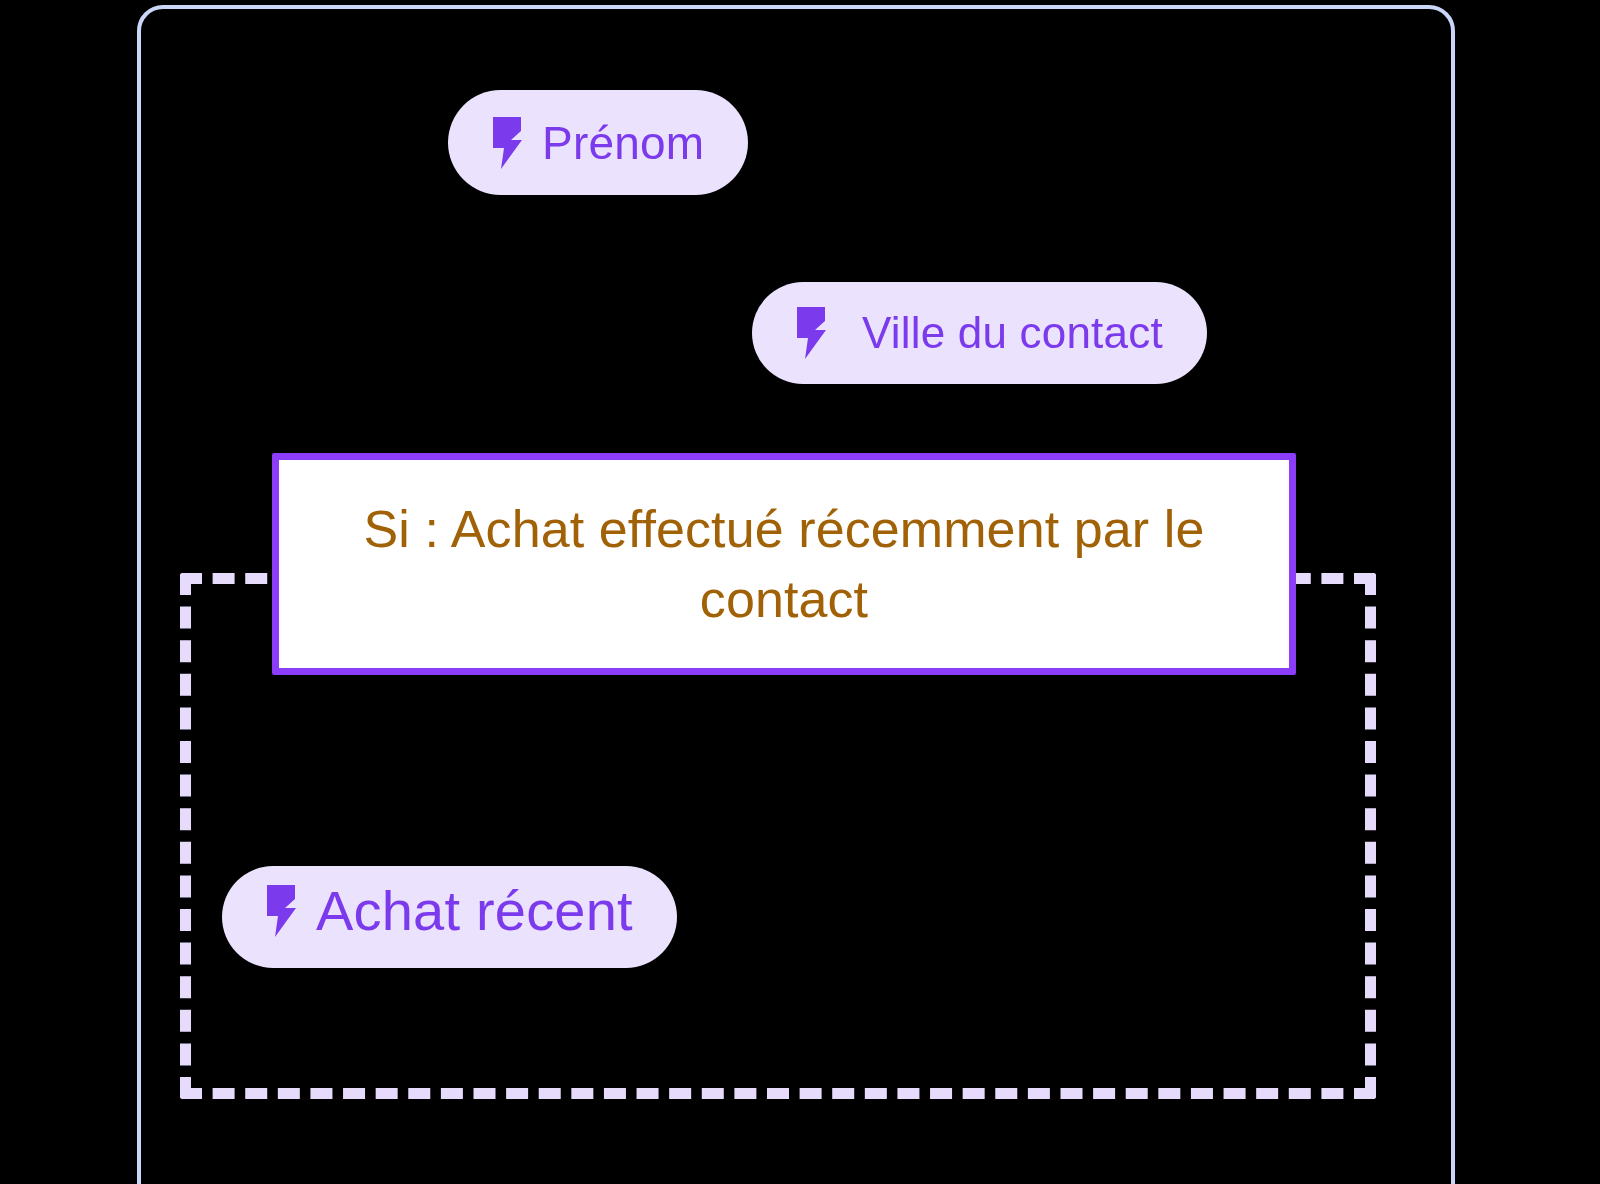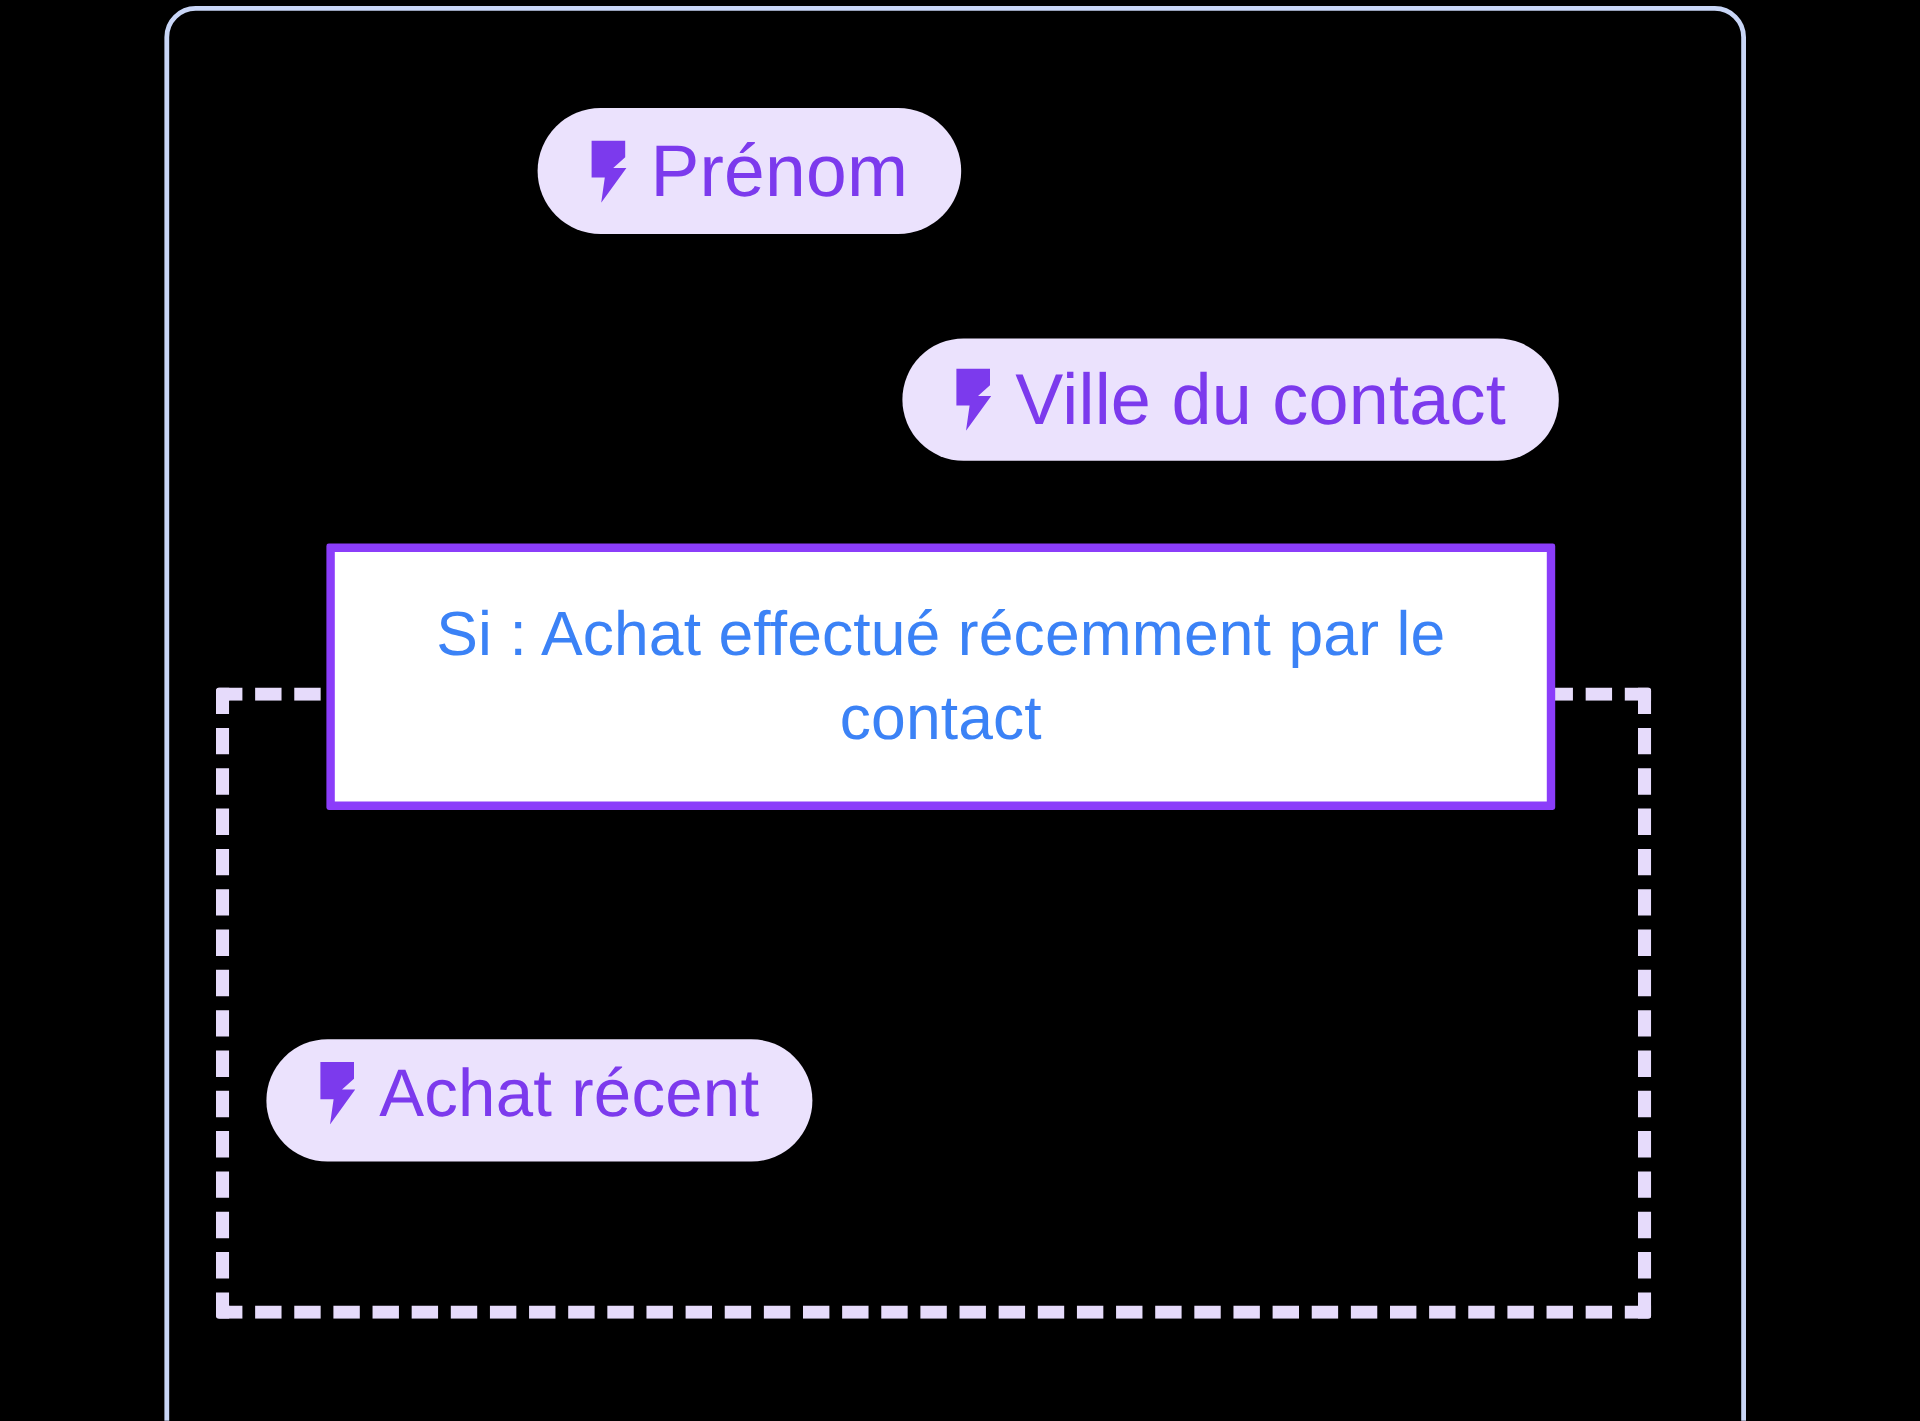--- a/index.html
+++ b/index.html
@@ -74,29 +74,29 @@
     line-height: 0;
   }
   .bolt svg { display: block; }
 
   
   #pill-prenom {
     left: 448px;  top: 90px;
     height: 105px;
     padding: 0 44px 0 40px;
   }
-  #pill-prenom .pill-label { font-size: 61px; }
+  #pill-prenom .pill-label { font-size: 46px; }
   #pill-prenom .bolt svg { width: 38px; height: 52px; }
 
   #pill-ville {
     left: 752px;  top: 282px;
     height: 102px;
     padding: 0 44px 0 40px;
   }
-  #pill-ville .pill-label { font-size: 60px; }
+  #pill-ville .pill-label { font-size: 44px; margin-left: 16px; }
   #pill-ville .bolt svg { width: 38px; height: 52px; }
 
   #pill-achat {
     left: 222px;  top: 866px;
     height: 102px;
     padding: 0 44px 12px 40px;
   }
   #pill-achat .pill-label { font-size: 56px; }
   #pill-achat .bolt svg { width: 38px; height: 52px; }
 
@@ -110,21 +110,21 @@
     box-sizing: border-box;
     background: #FFFFFF;
     border: 7px solid #8B3DFA;
     border-radius: 2px;
     display: flex;
     align-items: center;
     justify-content: center;
     padding: 0 26px;
   }
   .condition-text {
-    color: #3b82f6;
+    color: #a16207;
     font-size: 52px;
     font-weight: 500;
     line-height: 1.35;
     text-align: center;
     letter-spacing: 0.1px;
   }
 </style>
 </head>
 <body>
 

